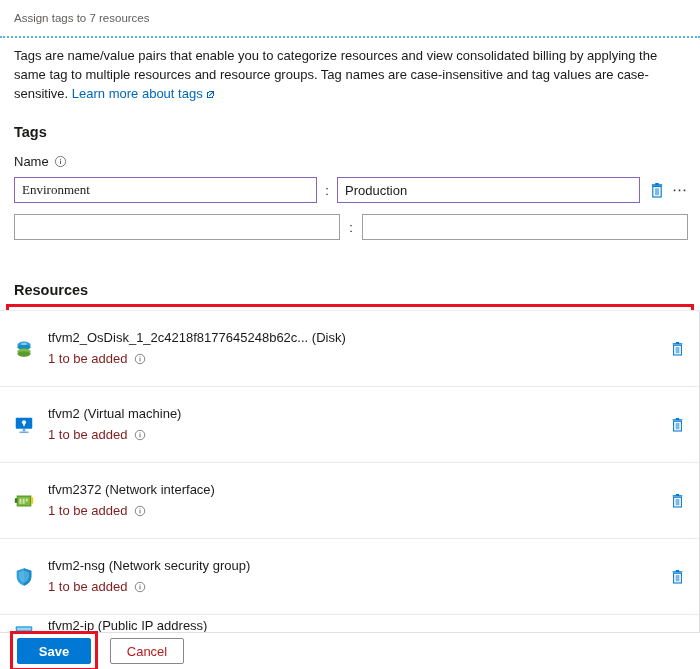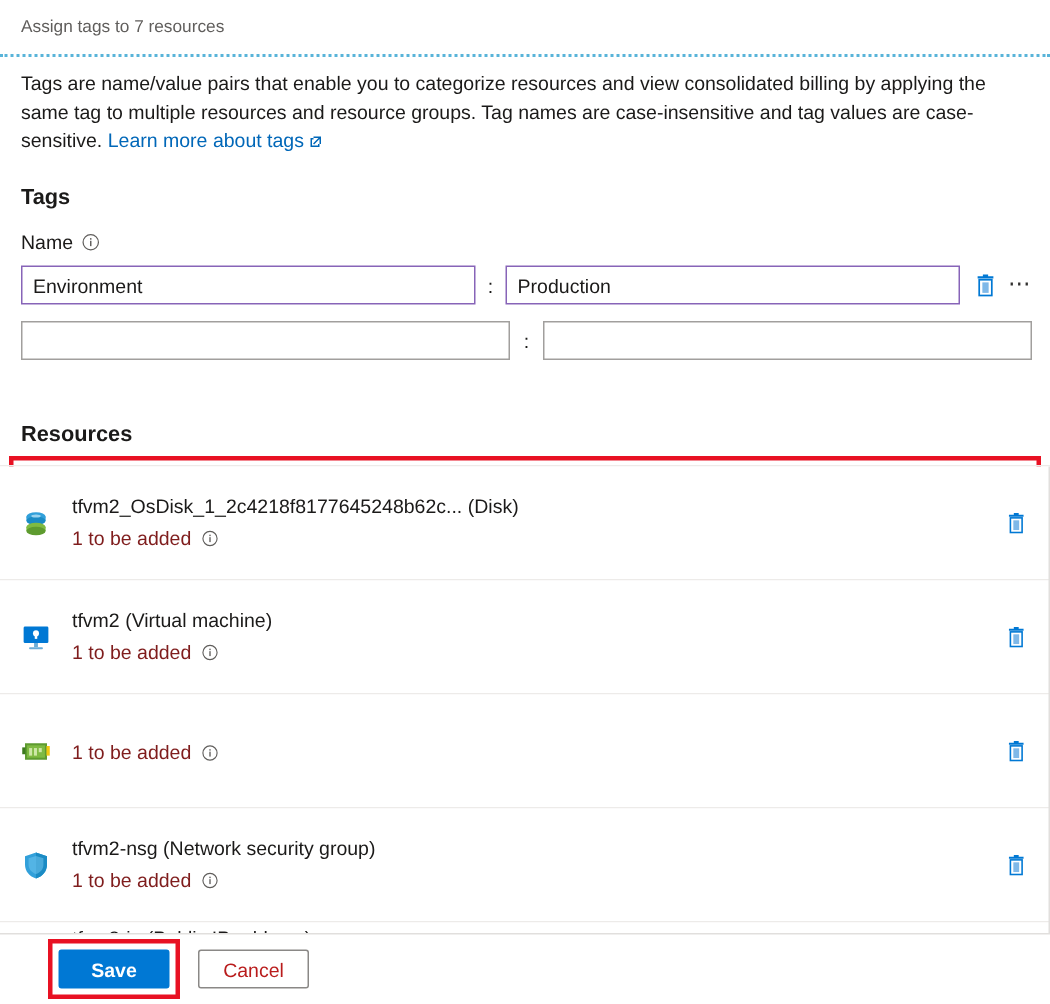--- a/index.html
+++ b/index.html
@@ -109,21 +109,21 @@
     border: 1px solid #a19f9d;
     background: #ffffff;
     font-family: "Liberation Sans", sans-serif;
     font-size: 13px;
     color: #1b1a19;
     padding: 0 7px;
     outline: none;
     border-radius: 0;
   }
   .tag-input.modified { border-color: #8764b8; }
-  .name-input  { width: 330px; }
+  .name-input  { width: 330px; font-family: Liberation Serif, serif; }
   .value-input { width: 330px; }
 
   .colon {
     width: 22px;
     text-align: center;
     font-size: 13px;
     color: #1b1a19;
   }
 
   .row-actions {
@@ -226,26 +226,26 @@
     width: 1px;
     background: #e1dfdd;
   }
 
   
   .footer {
     position: absolute;
     left: 0;
     right: 0;
     bottom: 0;
-    height: 47px;
+    height: 37px;
     background: #ffffff;
     border-top: 1px solid #e1dfdd;
     display: flex;
     align-items: center;
-    padding-left: 32px;
+    padding-left: 10px;
     gap: 12px;
   }
   .btn {
     height: 26px;
     min-width: 74px;
     font-family: "Liberation Sans", sans-serif;
     font-size: 13px;
     cursor: pointer;
     border-radius: 2px;
     padding: 0 14px;
@@ -410,20 +410,24 @@
         <rect x="4" y="6" width="16" height="12" fill="#5e9b2f"></rect>
         <rect x="5.5" y="7.5" width="13" height="9" fill="#7fba42"></rect>
         <rect x="2" y="9" width="2.4" height="5" fill="#3d7a1e"></rect>
         <rect x="19.6" y="8" width="2.4" height="7" fill="#f2c811"></rect>
         <rect x="7" y="9.5" width="2.2" height="5.5" fill="#cfe8a8"></rect>
         <rect x="10.5" y="9.5" width="2.2" height="5.5" fill="#cfe8a8"></rect>
         <rect x="14" y="9.5" width="2.2" height="3" fill="#cfe8a8"></rect>
       </svg>
     </span>
     <div class="res-text">
+      <div class="res-title">
+        <span>tfvm2372</span>
+        <span class="res-type">(Network interface)</span>
+      </div>
       <div class="res-status">
         <span>1 to be added</span>
         <span class="info-icon">
             <svg width="12" height="12" viewBox="0 0 16 16">
               <circle cx="8" cy="8" r="6.3" fill="none" stroke="#605e5c" stroke-width="1"></circle>
               <rect x="7.4" y="6.8" width="1.2" height="4.4" fill="#605e5c"></rect>
               <rect x="7.4" y="4.6" width="1.2" height="1.3" fill="#605e5c"></rect>
             </svg>
           </span>
       </div>

